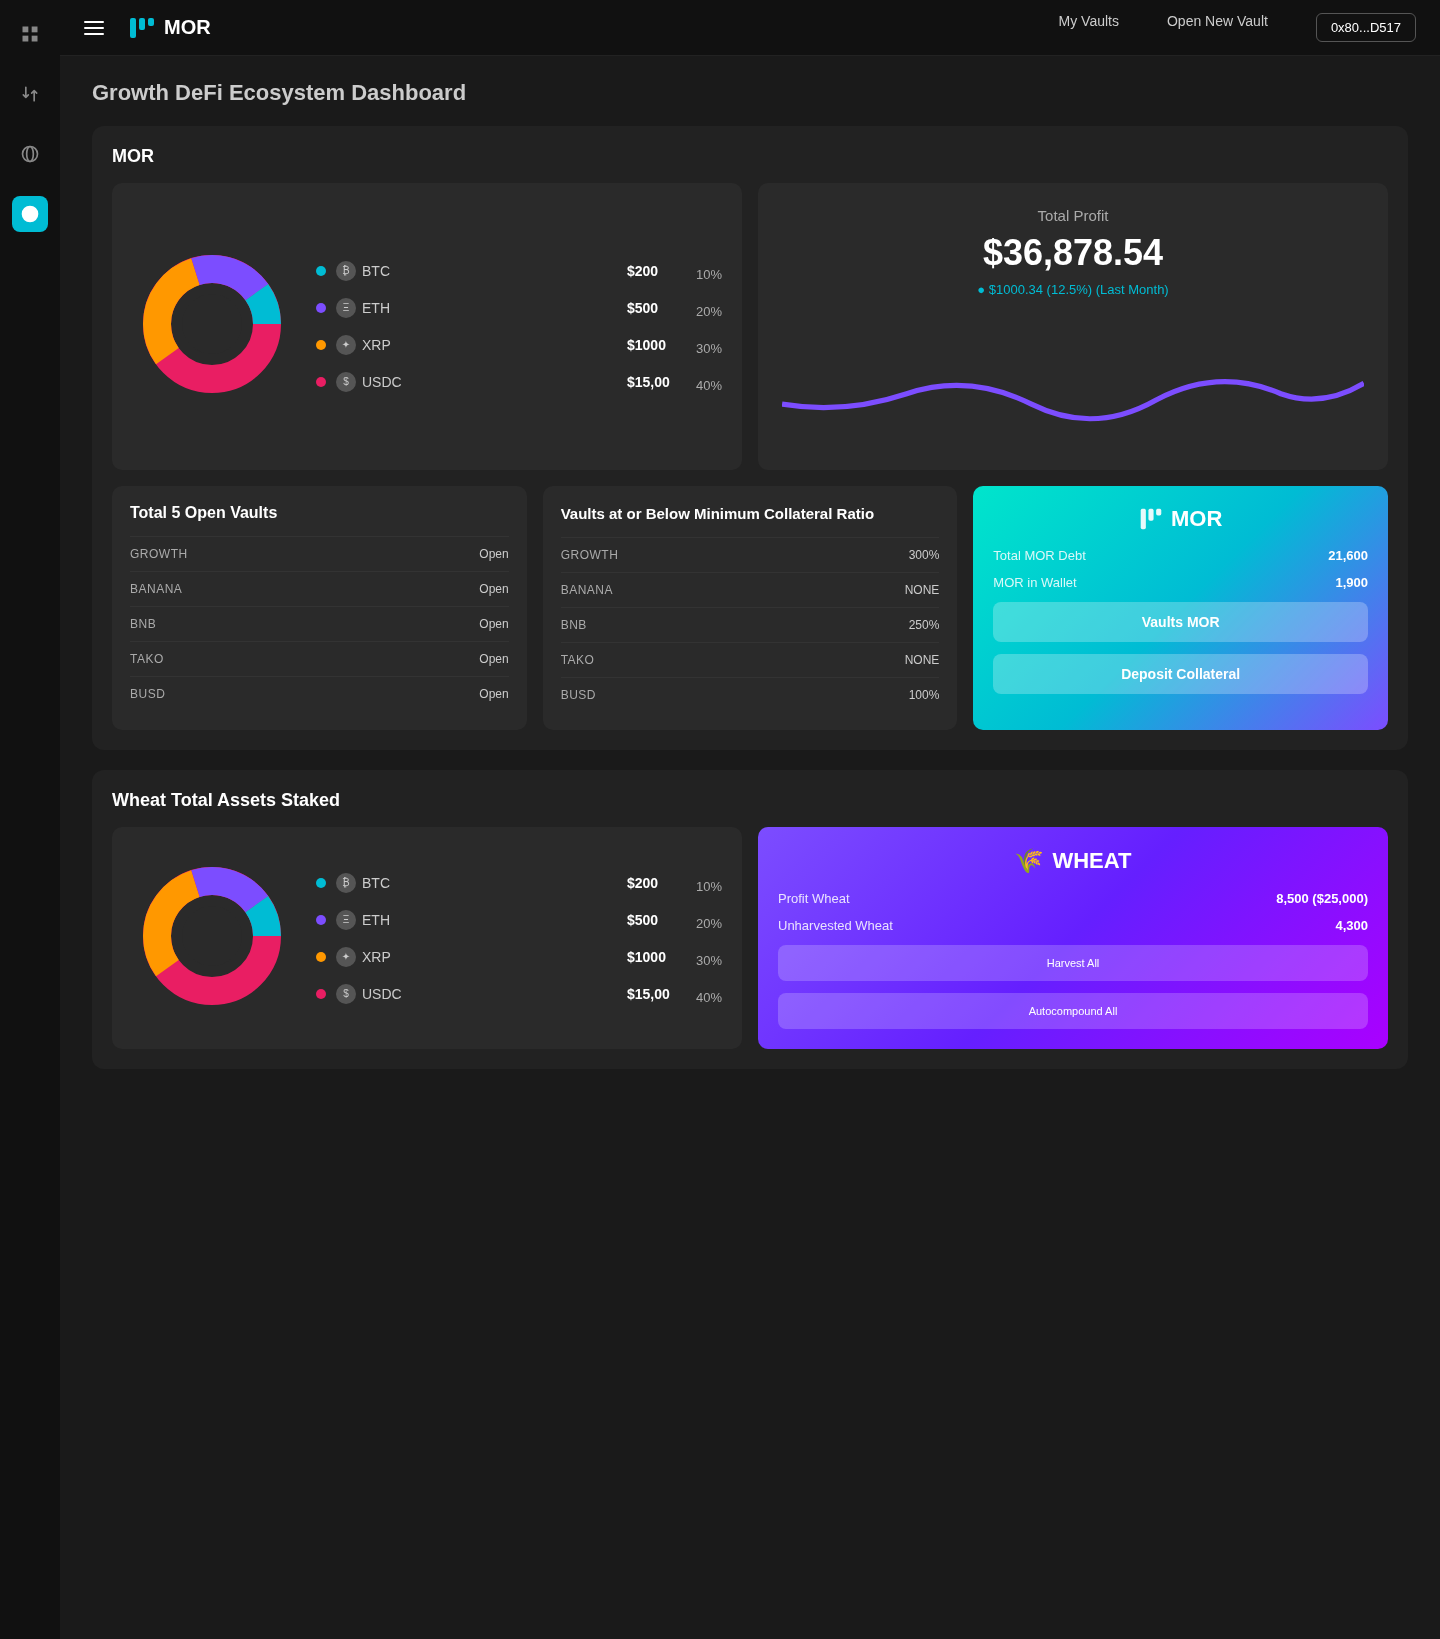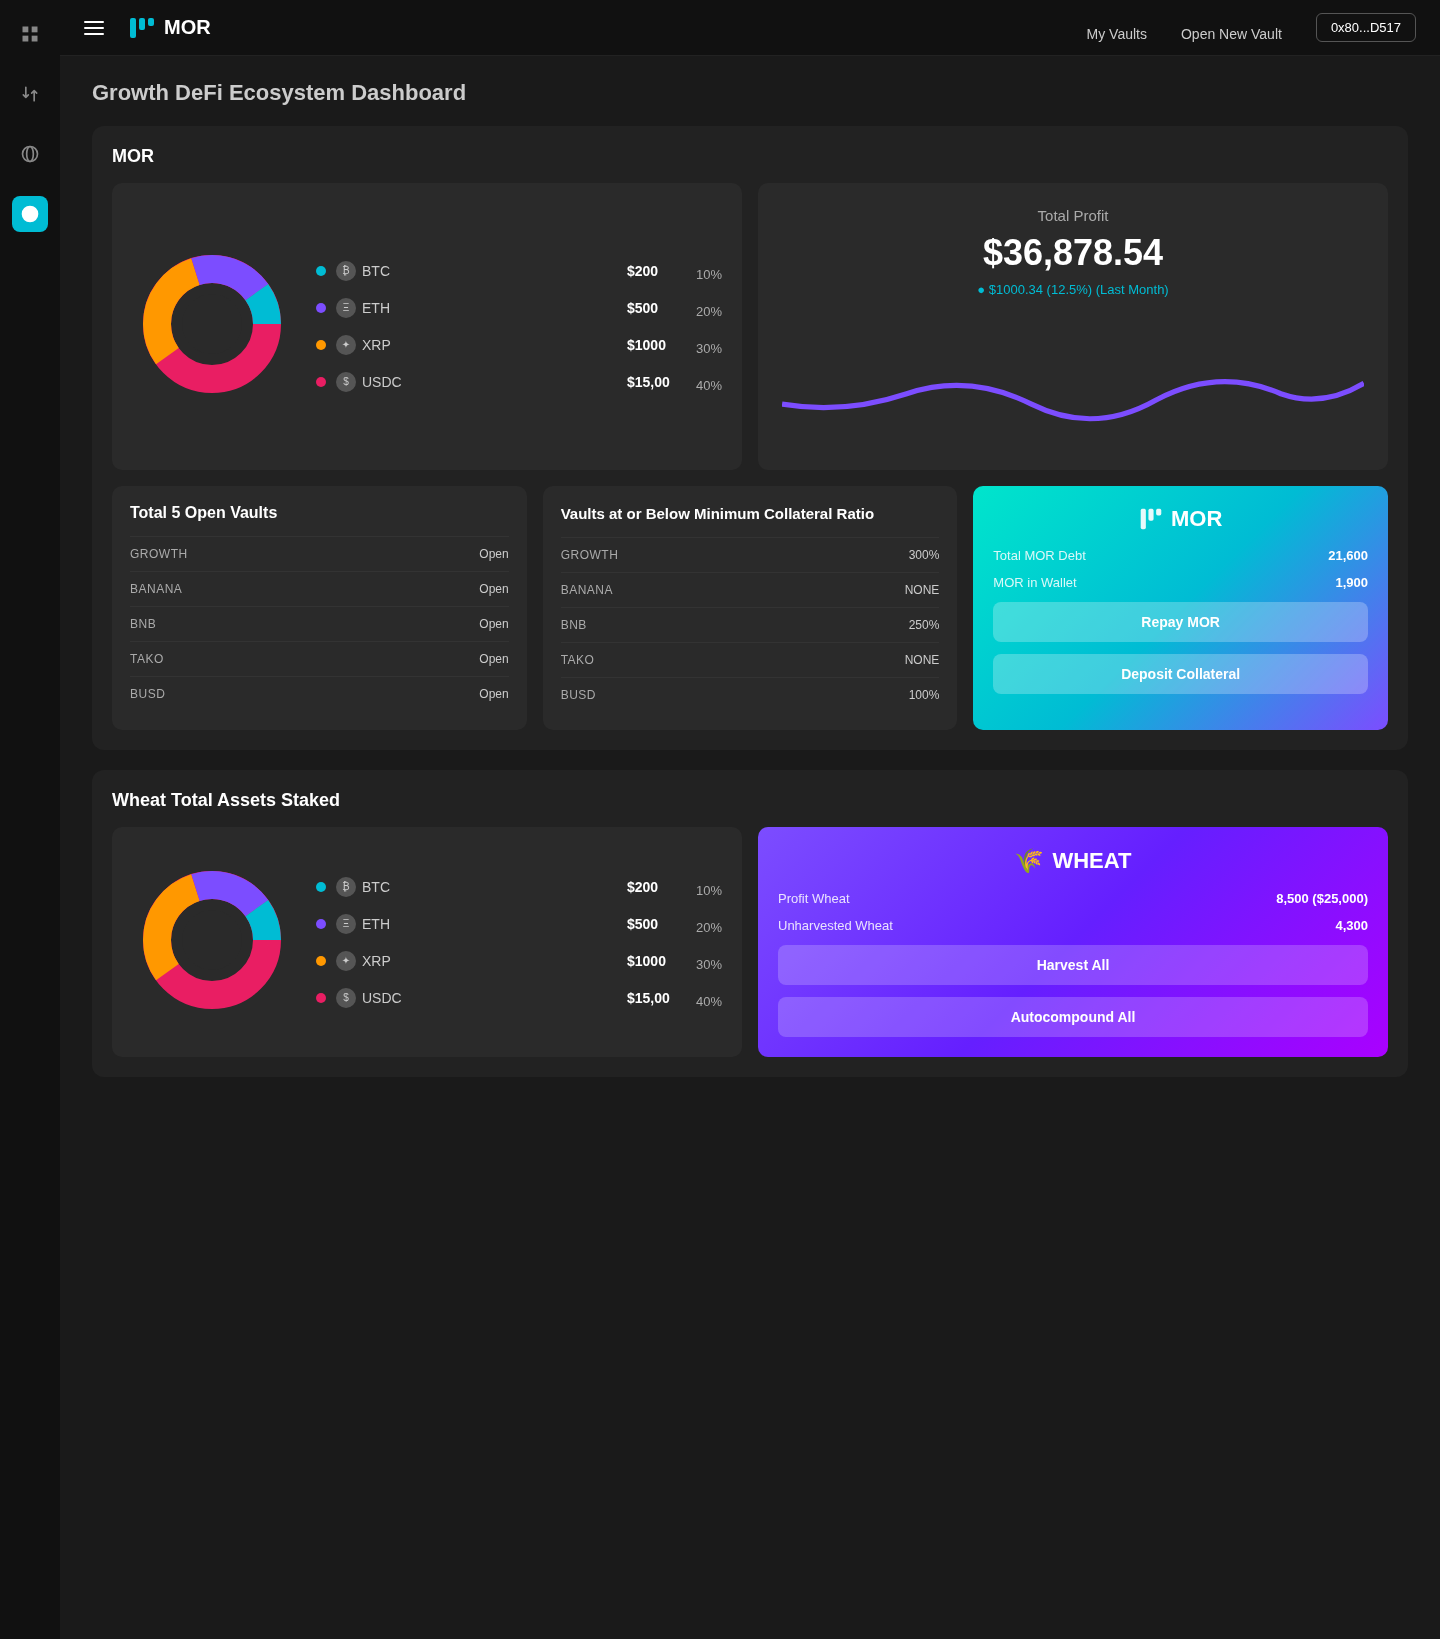--- a/index.html
+++ b/index.html
@@ -65,23 +65,23 @@
       font-size: 20px;
       font-weight: 700;
       color: #fff;
     }
     .topbar-logo svg {
       width: 28px;
       height: 28px;
     }
     .topbar-nav {
       display: flex;
-      gap: 34px;
+      gap: 48px;
       margin-left: auto;
-      align-items: flex-end;
+      align-items: flex-start;
     }
     .topbar-nav a {
       color: #ccc;
       text-decoration: none;
       font-size: 14px;
     }
     .topbar-wallet {
       border: 1px solid #555;
       border-radius: 6px;
       padding: 6px 14px;
@@ -364,22 +364,22 @@
     .wheat-stat-val {
       color: #fff;
       font-weight: 600;
     }
     .wheat-btn {
       background: rgba(255,255,255,0.2);
       border: none;
       border-radius: 8px;
       padding: 12px;
       color: #fff;
-      font-size: 14px;
-      font-weight: 700;
+      font-size: 11px;
+      font-weight: 400;
       cursor: pointer;
       text-align: center;
       width: 100%;
     }
 
     .hamburger {
       color: #fff;
       cursor: pointer;
       display: flex;
       flex-direction: column;
@@ -580,21 +580,21 @@
             <span>MOR</span>
           </div>
           <div class="mor-stat-row">
             <span>Total MOR Debt</span>
             <span class="mor-stat-val">21,600</span>
           </div>
           <div class="mor-stat-row">
             <span>MOR in Wallet</span>
             <span class="mor-stat-val">1,900</span>
           </div>
-          <button class="mor-btn">Repay MOR</button>
+          <button class="mor-btn">Vaults MOR</button>
           <button class="mor-btn">Deposit Collateral</button>
         </div>
       </div>
     </div>
 
     <div class="section-card">
       <div class="section-title">Wheat Total Assets Staked</div>
       <div class="wheat-grid">
 
         <div class="chart-area">

